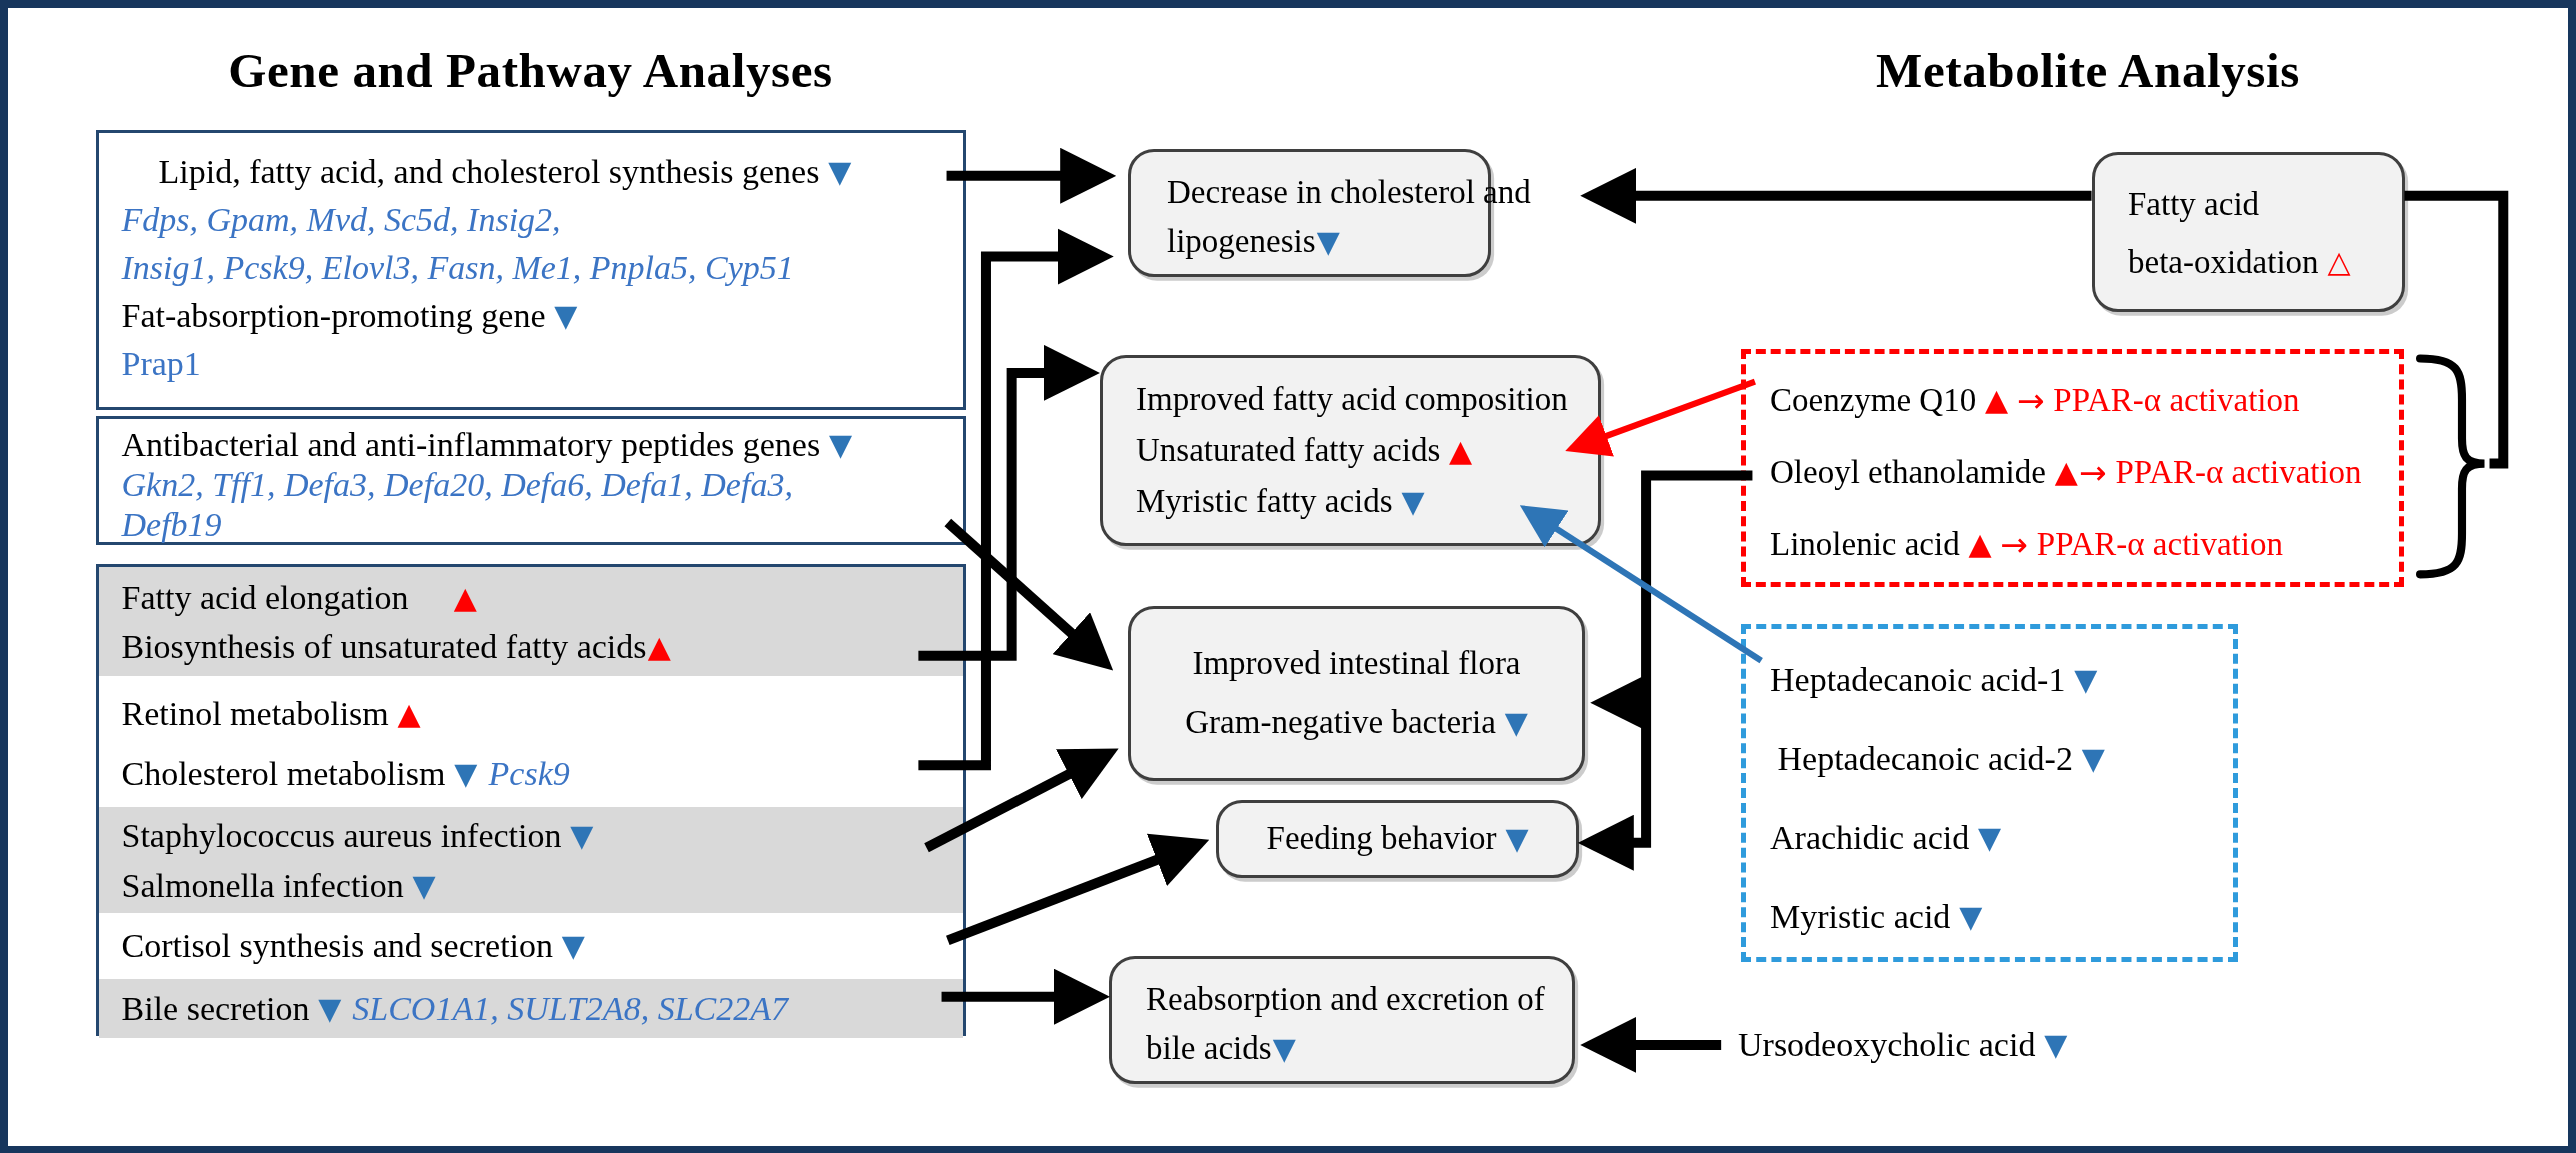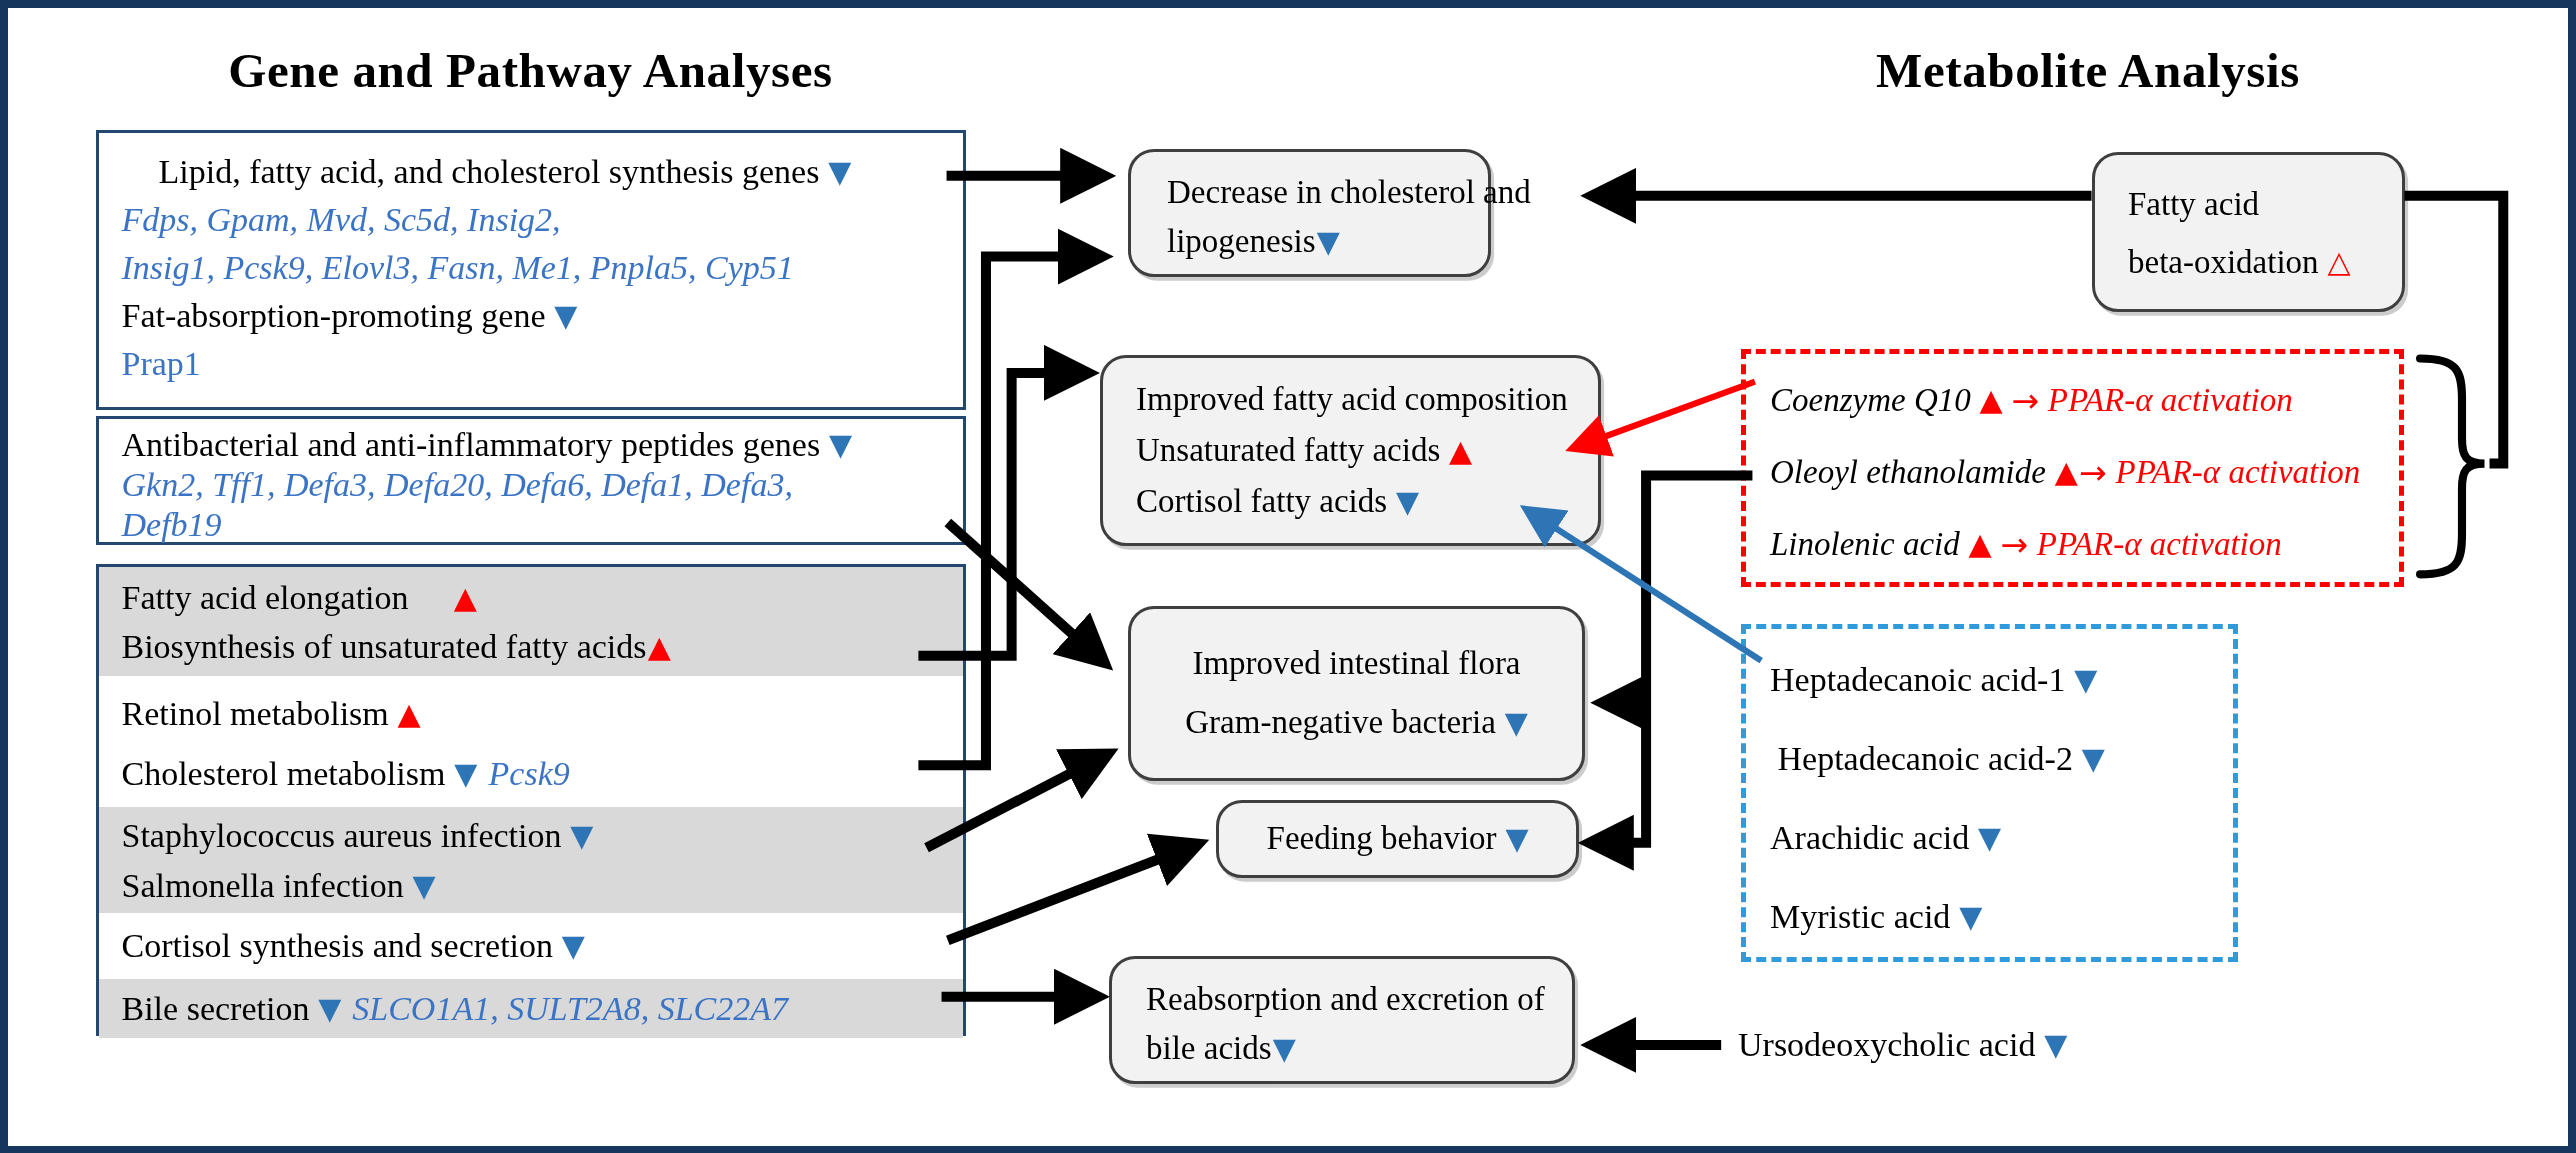--- a/index.html
+++ b/index.html
@@ -22,21 +22,21 @@
   .tri.blue{color:#2E75B6;}
   .tri.red{color:#FF0000;}
   .tri.hollow{color:#FF0000;font-weight:normal;}
   .redtxt{color:#FF0000;}
   .arrowglyph{font-family:"DejaVu Sans", sans-serif;font-size:33px;margin:0 8.8px;}
   
   .mbox{position:absolute;background:#F2F2F2;border:3.8px solid #3F3F3F;border-radius:26px;
     box-sizing:border-box;font-size:33px;box-shadow:3.1px 3.8px 0 rgba(110,110,110,.35);}
   .mbox .ml{white-space:nowrap;display:flex;align-items:center;}
   
-  .dashred{position:absolute;border:5px dashed #FF0000;box-sizing:border-box;background:transparent;font-style:italic;}
+  .dashred{position:absolute;border:5px dashed #FF0000;box-sizing:border-box;background:transparent;}
   .dashblue{position:absolute;border:5px dashed #2F9BDC;box-sizing:border-box;}
   .prow{white-space:nowrap;display:flex;align-items:center;font-size:33px;}
   .srow{white-space:nowrap;display:flex;align-items:center;font-size:34px;}
   svg.wires{position:absolute;left:0;top:0;pointer-events:none;}
 </style>
 </head>
 <body>
 
 <div class="canvas">
 
@@ -117,21 +117,21 @@
     </div>
   </div>
 
   <div class="mbox" style="left:1092px;top:347px;width:501px;height:191px;padding:16.3px 0 0 33px;">
     <div class="ml" style="height:51px;">Improved fatty acid composition</div>
     <div class="ml" style="height:51px;">
       <span>Unsaturated fatty acids</span>
       <span class="tri red">▲</span>
     </div>
     <div class="ml" style="height:51px;">
-      <span>Cortisol fatty acids</span>
+      <span>Myristic fatty acids</span>
       <span class="tri blue">▼</span>
     </div>
   </div>
 
   <div class="mbox" style="left:1120px;top:598px;width:457px;height:175px;padding-top:25px;">
     <div class="ml" style="height:59px;justify-content:center;">Improved intestinal flora</div>
     <div class="ml" style="height:59px;justify-content:center;">
       <span>Gram-negative bacteria</span>
       <span class="tri blue">▼</span>
     </div>

